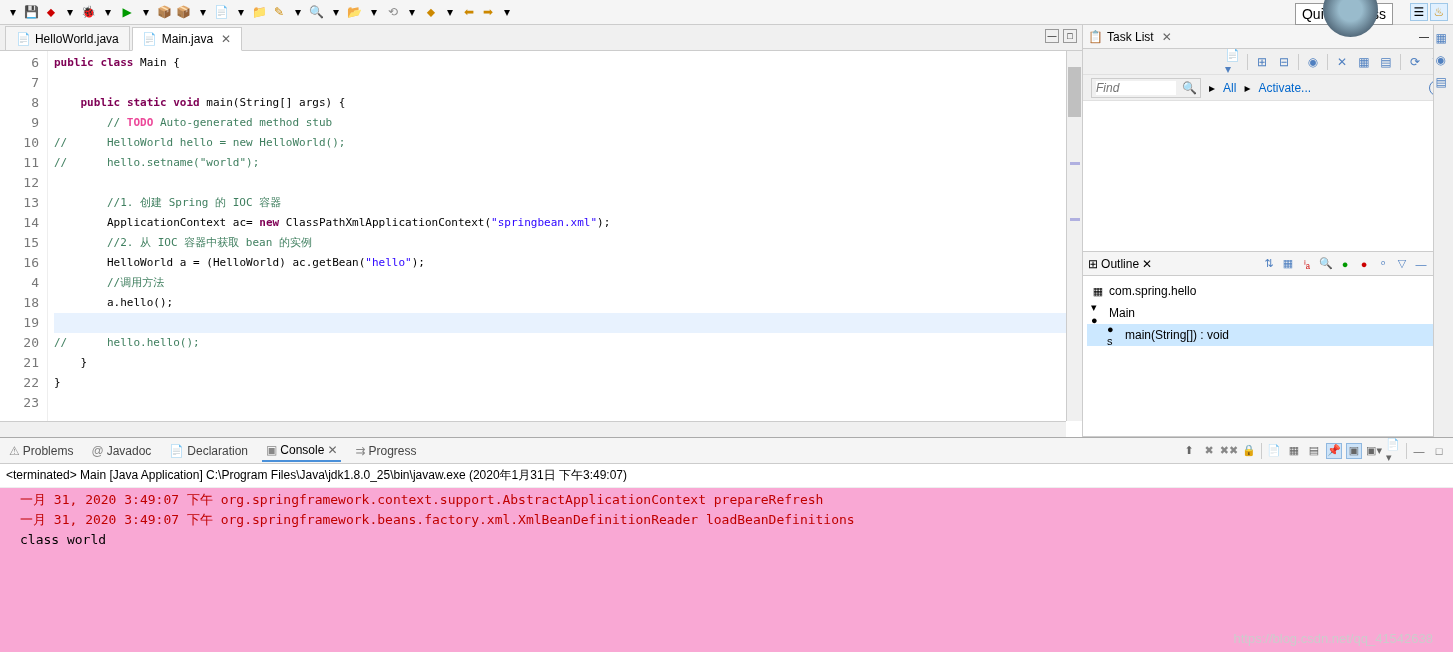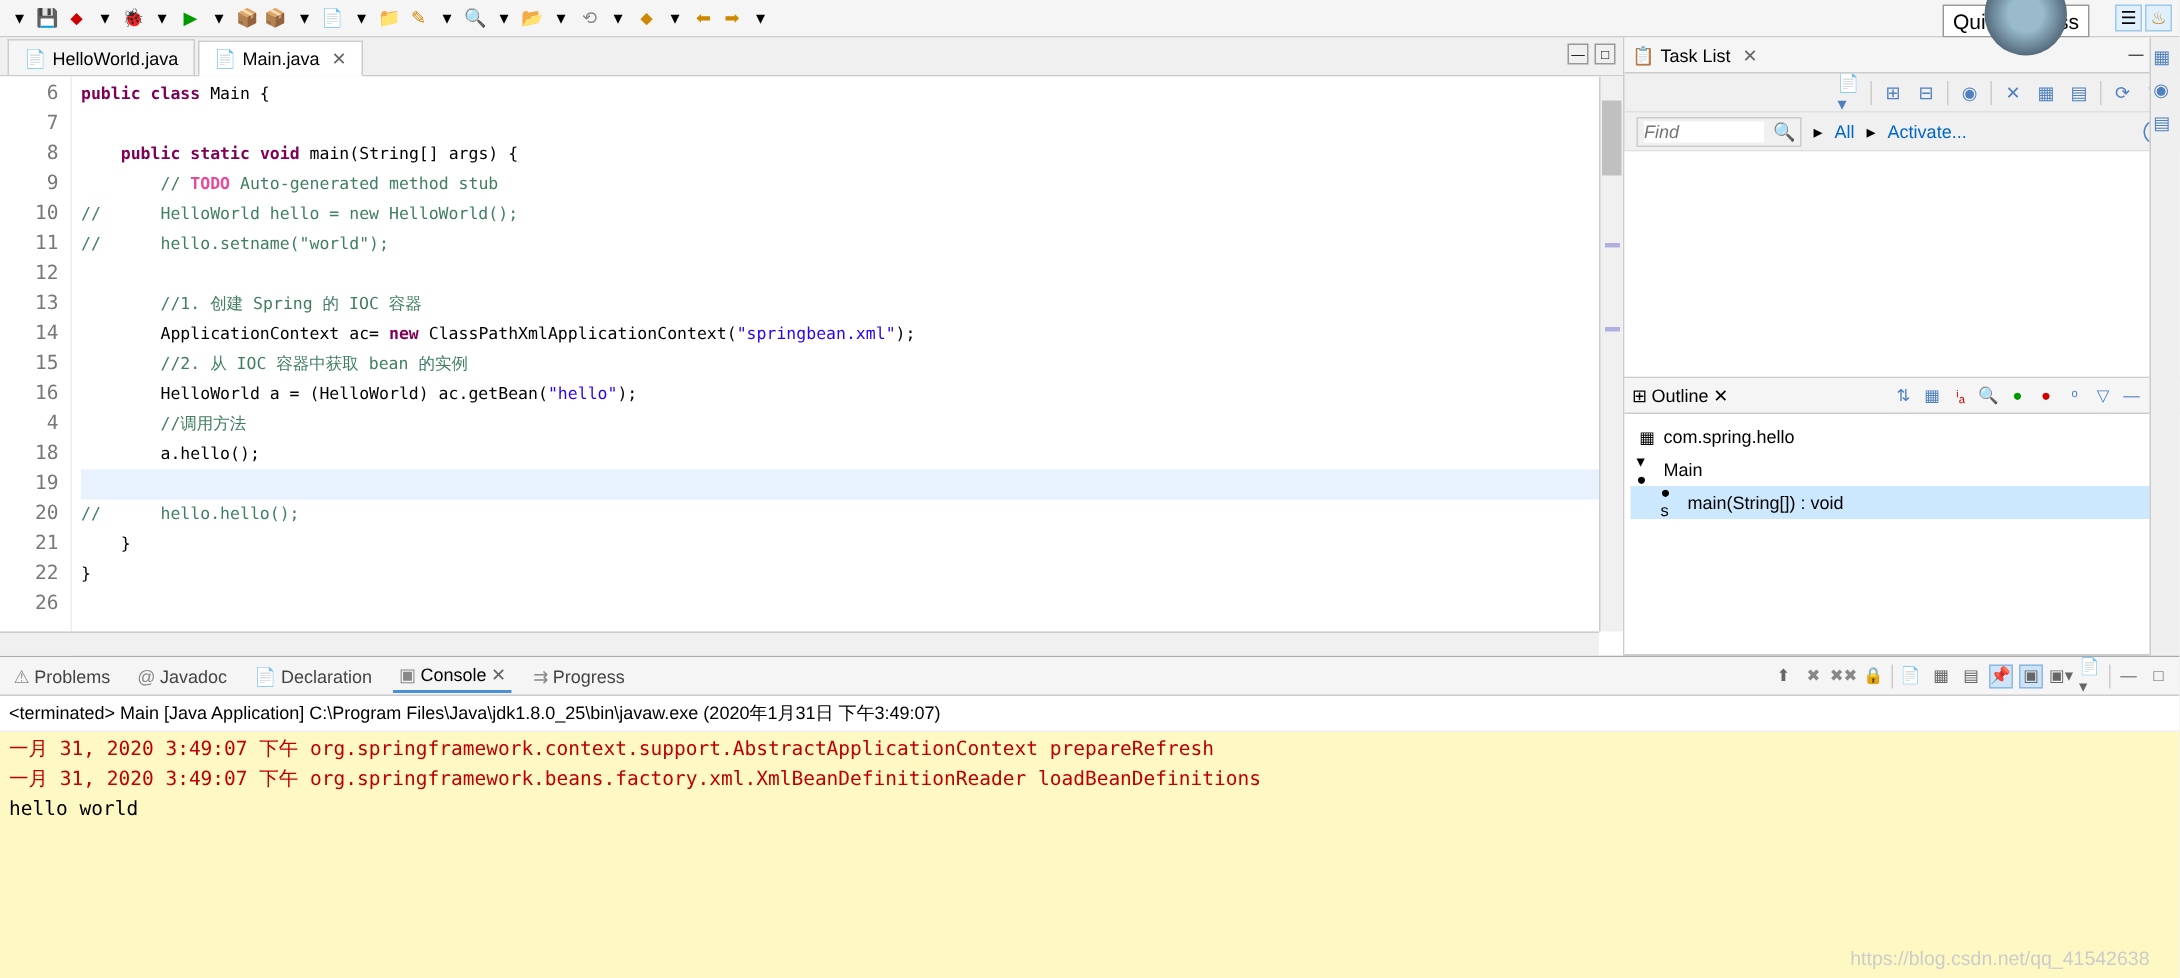--- a/index.html
+++ b/index.html
@@ -57,21 +57,21 @@
   .ind1 { padding-left: 20px; }
   .tree-ic { width: 14px; height: 14px; display: inline-flex; align-items: center; justify-content: center; font-size: 11px;}
   .bottom-area { border-top: 1px solid #aaa; height: 215px; display: flex; flex-direction: column; }
   .btabs { height: 26px; display: flex; align-items: center; padding: 0 5px; background: #f5f5f5; border-bottom: 1px solid #ccc; gap: 10px; position: relative;}
   .btab { display: flex; align-items: center; gap: 3px; cursor: pointer; padding: 3px 4px; color: #444;}
   .btab.active { border-bottom: 2px solid #4a90d9; color: #000;}
   .btab .ic { color: #888; }
   .btoolbar { position: absolute; right: 6px; display: flex; gap: 4px;}
   .btoolbar .b { width: 16px; height: 16px; cursor: pointer; display:flex; align-items:center; justify-content:center; font-size:11px; color:#666;}
   .terminfo { padding: 3px 6px; font-size: 12px; border-bottom: 1px solid #eee; background: #fff;}
-  .console-out { flex: 1; background: #fef9c3; font-family: Consolas, monospace; font-size: 13px; padding: 2px 6px; overflow: auto; line-height: 20px;}
+  .console-out { flex: 1; background: #f9a8d4; font-family: Consolas, monospace; font-size: 13px; padding: 2px 20px; overflow: auto; line-height: 20px;}
   .red { color: #c00000; }
   .watermark { position: absolute; right: 20px; bottom: 6px; color: #ccc; font-size: 13px;}
   .right-strip { position:absolute; right:0; top:25px; width:20px; height:412px; background:#efefef; border-left:1px solid #ccc; display:flex; flex-direction:column; align-items:center; gap:6px; padding-top:6px;}
   .right-strip .ri { width:16px; height:16px; cursor:pointer; color:#5080c0;}
   .avatar { position:absolute; right:75px; top:-18px; width:55px; height:55px; border-radius:50%; background: radial-gradient(#9bc 30%, #345 90%); z-index:5;}
   .sep { width:1px; height:16px; background:#ccc;}
 </style>
 </head>
 <body>
 
@@ -143,21 +143,21 @@
           <div class="ln">13</div>
           <div class="ln">14</div>
           <div class="ln">15</div>
           <div class="ln">16</div>
           <div class="ln">4</div>
           <div class="ln">18</div>
           <div class="ln">19</div>
           <div class="ln">20</div>
           <div class="ln">21</div>
           <div class="ln">22</div>
-          <div class="ln">26</div>
+          <div class="ln">23</div>
         </div>
       <div class="code" id="code"><div class="line"><span class="kw">public</span> <span class="kw">class</span> Main {</div><div class="line">&nbsp;</div><div class="line">    <span class="kw">public</span> <span class="kw">static</span> <span class="kw">void</span> main(String[] args) {</div><div class="line">        <span class="cm">//</span> <span class="todo">TODO</span> <span class="cm">Auto-generated method stub</span></div><div class="line"><span class="cm">//      HelloWorld hello = new HelloWorld();</span></div><div class="line"><span class="cm">//      hello.setname("world");</span></div><div class="line">&nbsp;</div><div class="line">        <span class="cm">//1. 创建 Spring 的 IOC 容器</span></div><div class="line">        ApplicationContext ac= <span class="kw">new</span> ClassPathXmlApplicationContext(<span class="str">"springbean.xml"</span>);</div><div class="line">        <span class="cm">//2. 从 IOC 容器中获取 bean 的实例</span></div><div class="line">        HelloWorld a = (HelloWorld) ac.getBean(<span class="str">"hello"</span>);</div><div class="line">        <span class="cm">//调用方法</span></div><div class="line">        a.hello();</div><div class="line hl">        </div><div class="line"><span class="cm">//      hello.hello();</span></div><div class="line">    }</div><div class="line">}</div><div class="line">&nbsp;</div></div>
       <div class="vs"></div>
       <div class="hs"></div>
       <div class="ov">
           <div class="m" style="top:30%"></div>
           <div class="m" style="top:45%"></div>
         </div>
     </div>
   </div>
@@ -283,16 +283,16 @@
       <span class="b">📄▾</span>
       <span class="sep"></span>
       <span class="b">―</span>
       <span class="b">□</span>
     </div>
   </div>
   <div class="terminfo">&lt;terminated&gt; Main [Java Application] C:\Program Files\Java\jdk1.8.0_25\bin\javaw.exe (2020年1月31日 下午3:49:07)</div>
   <div class="console-out" id="console">
       <div class="red">一月 31, 2020 3:49:07 下午 org.springframework.context.support.AbstractApplicationContext prepareRefresh</div>
       <div class="red">一月 31, 2020 3:49:07 下午 org.springframework.beans.factory.xml.XmlBeanDefinitionReader loadBeanDefinitions</div>
-      <div class="">hello world</div>
+      <div class="">class world</div>
     </div>
   <div class="watermark">https://blog.csdn.net/qq_41542638</div>
 </div>
 
 </body></html>

